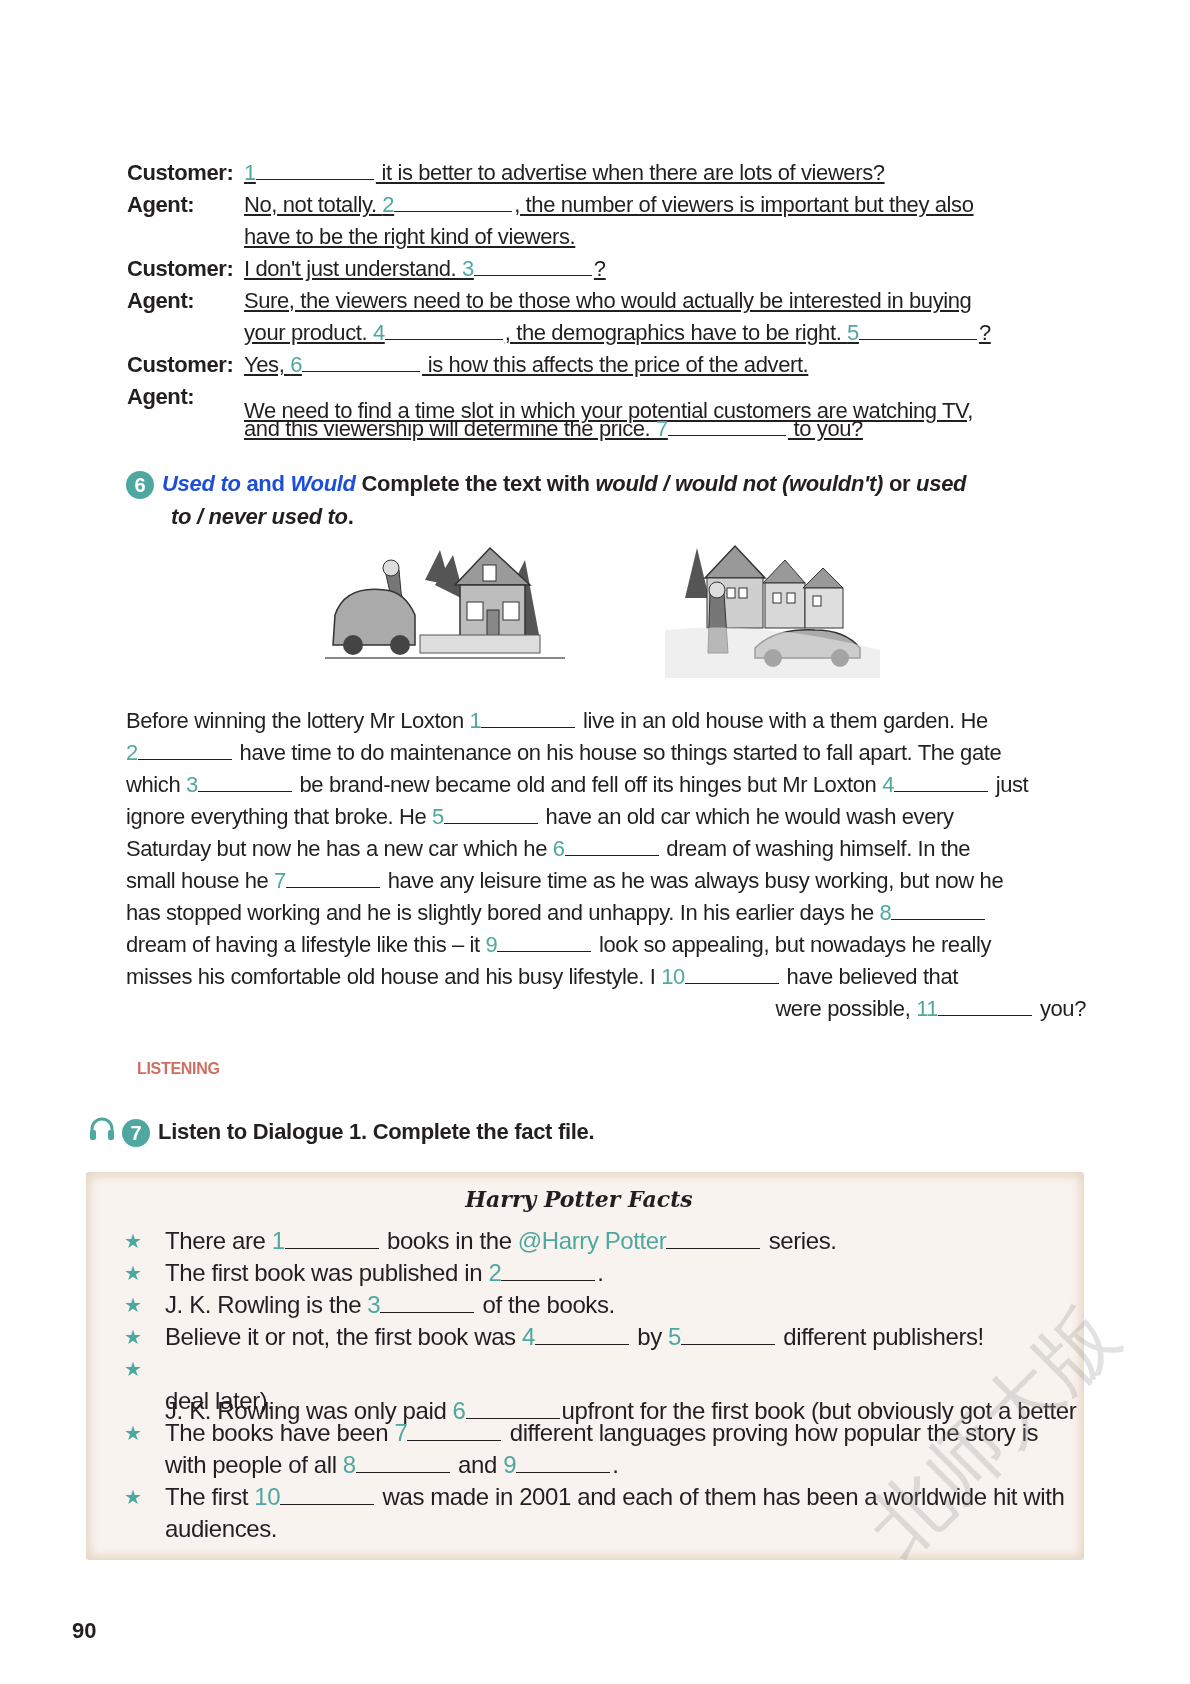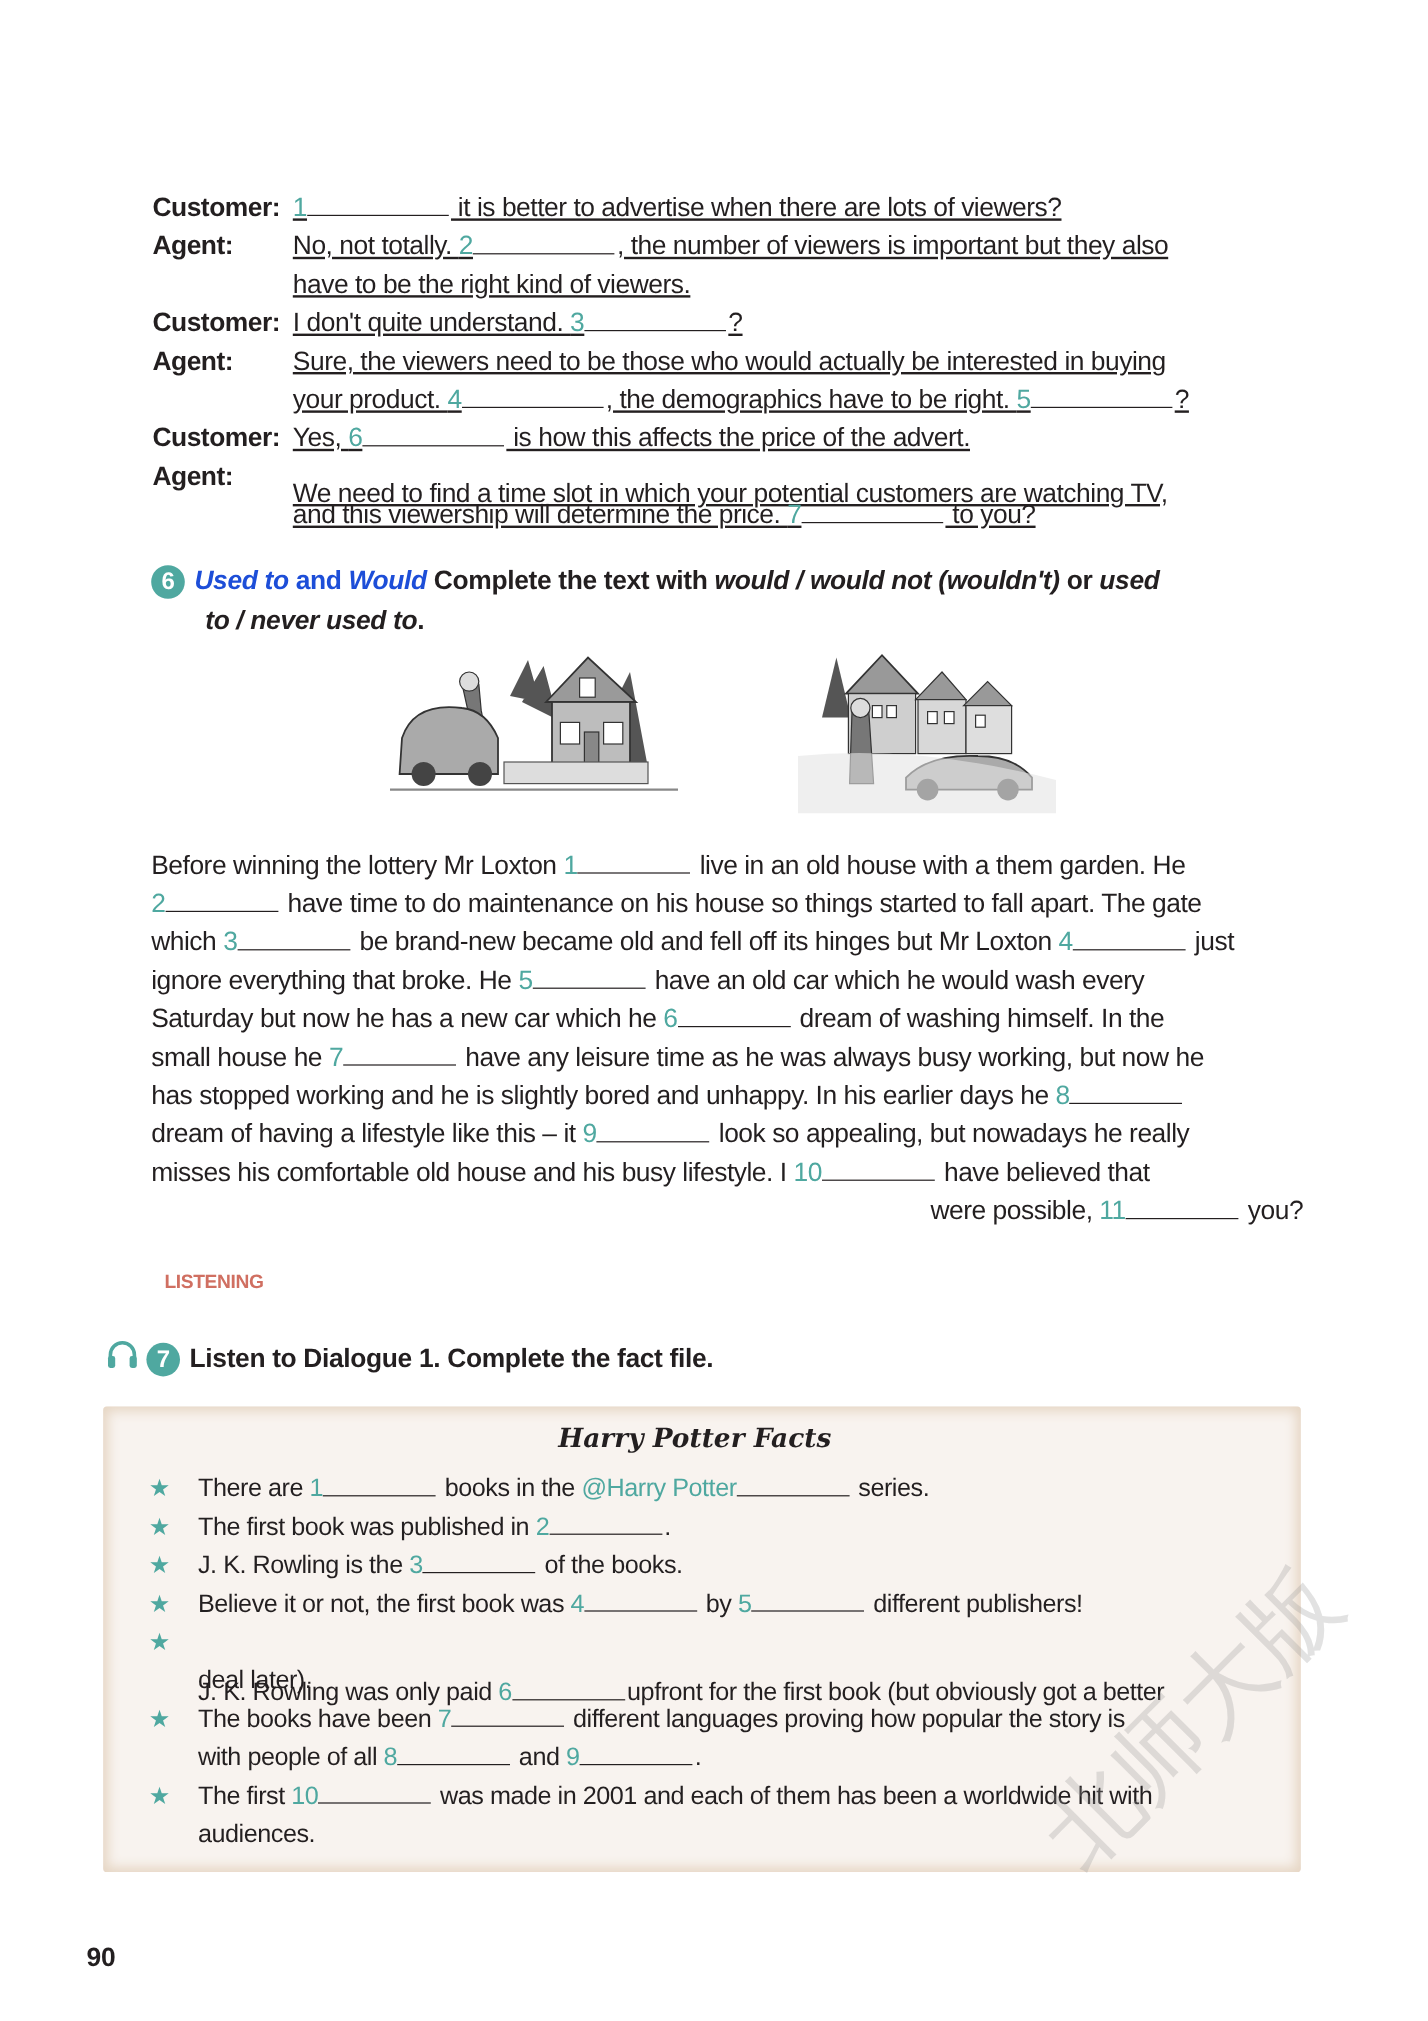--- a/index.html
+++ b/index.html
@@ -18,37 +18,37 @@
               font-weight: bold; font-size: 20px; line-height: 28px; text-align: center; vertical-align: middle; margin-right: 8px; }
   .ex-head { font-size: 22px; line-height: 33px; font-weight: bold; letter-spacing: -0.3px; }
   .it { font-style: italic; }
   .para { left: 126px; width: 960px; }
   .listening { left: 137px; top: 1060px; font-size: 16px; font-weight: bold; color: #d06f61; letter-spacing: -0.3px; }
   .factbox { left: 86px; top: 1172px; width: 998px; height: 388px; background: #f8f3ef;
              box-shadow: inset 0 0 10px 4px #e6d6c4; border-radius: 3px; }
   .fact-title { left: 0; width: 986px; top: 14px; text-align: center; font-family: "DejaVu Serif", serif;
                 font-style: italic; font-weight: bold; font-size: 22px; color: #231f20; }
   .star { position: absolute; left: 38px; color: #4fa8a0; font-size: 20px; line-height: 32px; }
-  .fline { position: absolute; left: 79px; font-size: 21px; line-height: 32px; letter-spacing: -0.4px; white-space: nowrap; }
+  .fline { position: absolute; left: 79px; font-size: 24px; line-height: 32px; letter-spacing: -0.4px; white-space: nowrap; }
   .page-num { left: 72px; top: 1618px; font-weight: bold; font-size: 22px; }
   .watermark { right: 40px; top: 1380px; font-size: 78px; color: rgba(150,150,150,0.28);
                transform: rotate(-45deg); transform-origin: center; font-family: "DejaVu Sans", sans-serif; }
   .illus { position: absolute; }
 </style>
 </head>
 <body>
 
 <div id="dialogue">
     <div class="speaker" style="top: 157px;">Customer:</div>
     <div class="line txt" style="top: 157px;"><span></span><span class="num">1</span><span class="blank b-lg"></span><span> it is better to advertise when there are lots of viewers?</span></div>
     <div class="speaker" style="top: 189px;">Agent:</div>
     <div class="line txt" style="top: 189px;"><span>No, not totally. </span><span class="num">2</span><span class="blank b-lg"></span><span>, the number of viewers is important but they also</span></div>
     <div class="line txt" style="top: 221px;"><span>have to be the right kind of viewers.</span></div>
     <div class="speaker" style="top: 253px;">Customer:</div>
-    <div class="line txt" style="top: 253px;"><span>I don't quite understand. </span><span class="num">3</span><span class="blank b-lg"></span><span>?</span></div>
+    <div class="line txt" style="top: 253px;"><span>I don't just understand. </span><span class="num">3</span><span class="blank b-lg"></span><span>?</span></div>
     <div class="speaker" style="top: 285px;">Agent:</div>
     <div class="line txt" style="top: 285px;"><span>Sure, the viewers need to be those who would actually be interested in buying</span></div>
     <div class="line txt" style="top: 317px;"><span>your product. </span><span class="num">4</span><span class="blank b-lg"></span><span>, the demographics have to be right. </span><span class="num">5</span><span class="blank b-lg"></span><span>?</span></div>
     <div class="speaker" style="top: 349px;">Customer:</div>
     <div class="line txt" style="top: 349px;"><span>Yes, </span><span class="num">6</span><span class="blank b-lg"></span><span> is how this affects the price of the advert.</span></div>
     <div class="speaker" style="top: 381px;">Agent:</div>
     <div class="line txt" style="top: 395px;"><span>We need to find a time slot in which your potential customers are watching TV,</span></div>
     <div class="line txt" style="top: 413px;"><span>and this viewership will determine the price. </span><span class="num">7</span><span class="blank b-lg"></span><span> to you?</span></div>
   </div>
 

